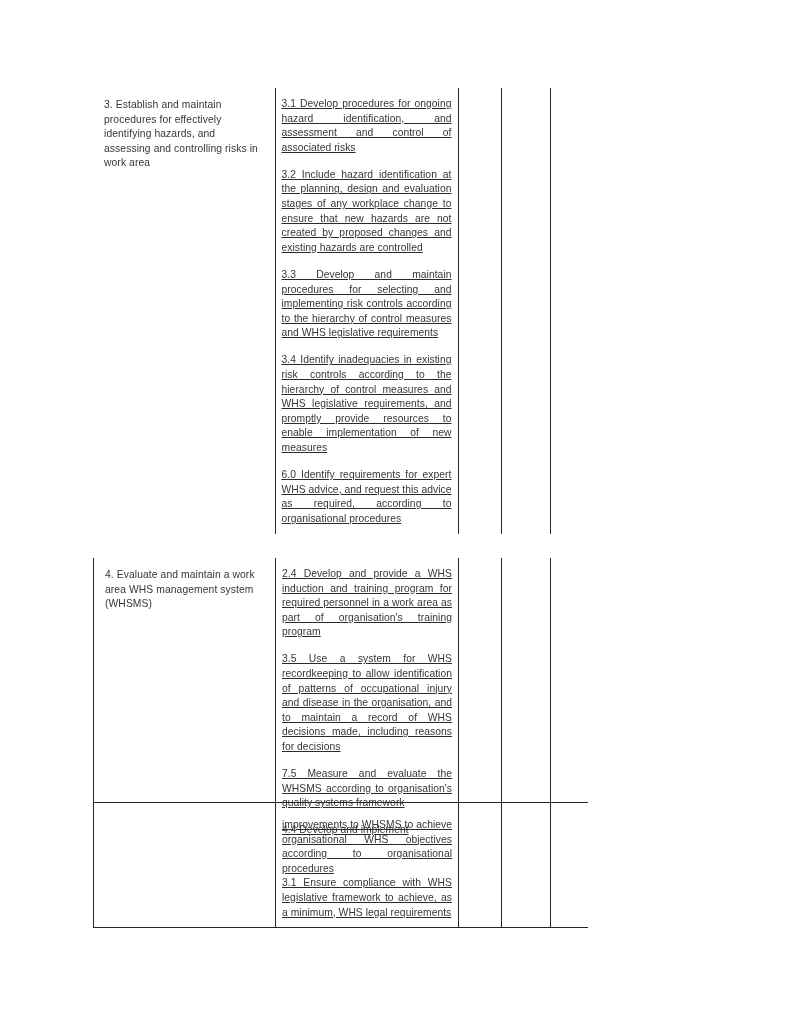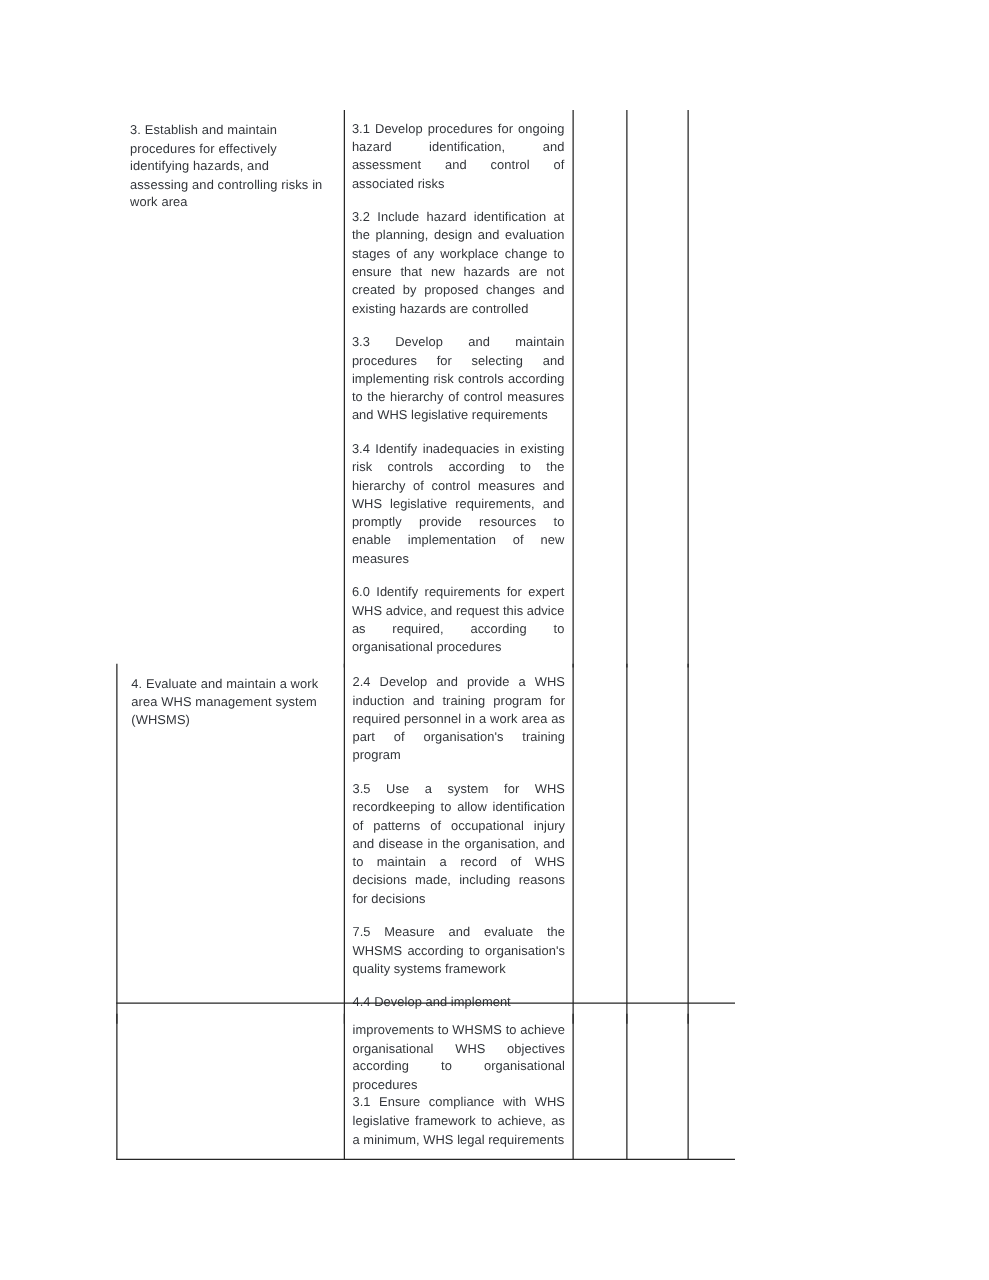--- a/index.html
+++ b/index.html
@@ -39,20 +39,21 @@
   .col-a { width: 43px; }
   .col-b { width: 49px; }
   .col-c { width: 38px; }
 
   
   .cell-pad-el {
     padding: 10px 10px 8px 11px;
   }
   .cell-pad-cr {
     padding: 9px 6px 8px 6px;
+    text-decoration: underline;
   }
 
   .el-text {
     font-size: 10.3px;
     line-height: 14.6px;
     letter-spacing: .1px;
     text-align: left;
     color: #33363b;
   }
   .cr-text {
@@ -117,21 +118,21 @@
         <td class="col-b v-right">
           <span></span>
         </td>
         <td class="col-c">
           <span></span>
         </td>
       </tr>
     </tbody>
   </table>
 
-  <table class="tbl" style="left:93px; top:531px; width:495px;">
+  <table class="tbl" style="left:93px; top:558px; width:495px;">
     <colgroup>
       <col class="col-element">
         <col class="col-criteria">
       <col class="col-a">
         <col class="col-b">
         <col class="col-c">
     </colgroup>
     <tbody>
       <tr>
         <td class="col-element v-left">

